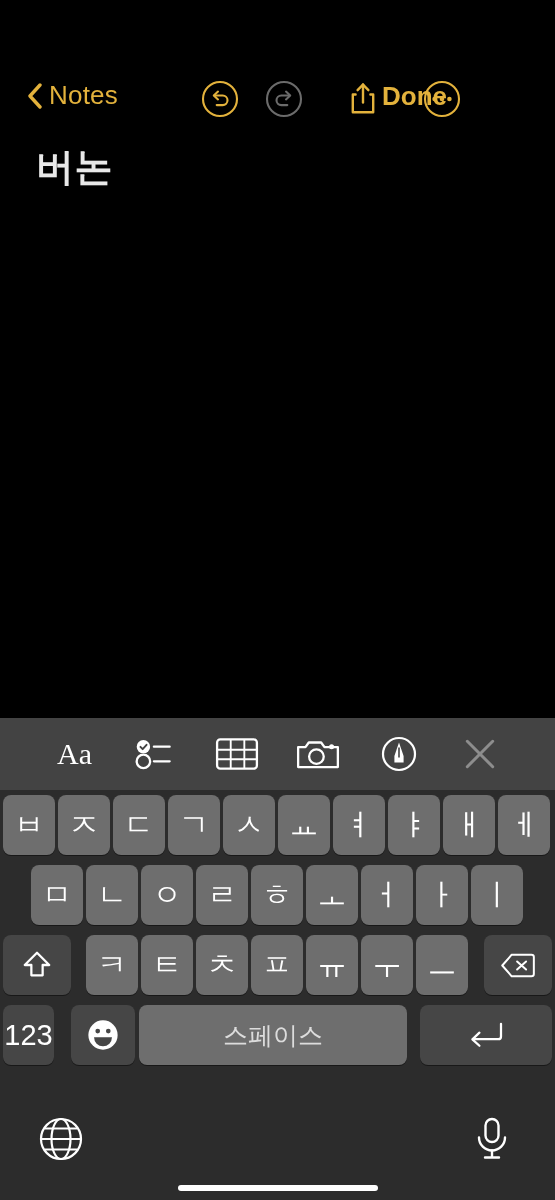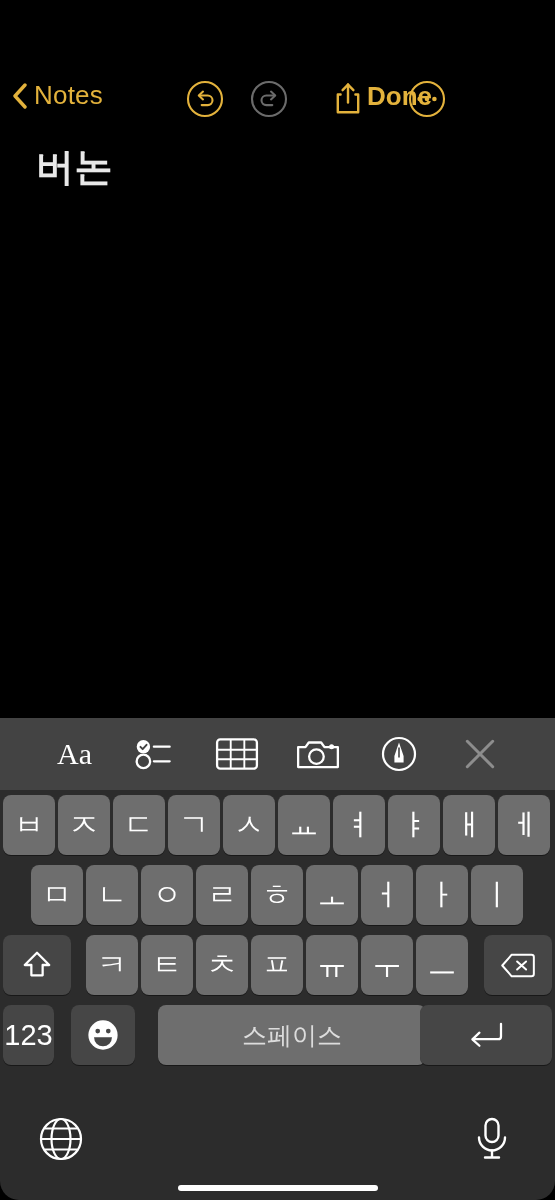--- a/index.html
+++ b/index.html
@@ -103,21 +103,21 @@
     top: 8px;
     width: 4px;
     height: 9px;
     background: #8a8a8a;
     border-radius: 0 2px 2px 0;
   }
 
   
   .navbar {
     position: absolute;
-    top: 72px; left: 0;
+    top: 72px; left: 15px;
     width: 448px;
     height: 55px;
   }
   .nav-back {
     position: absolute;
     left: 12px;
     top: 8px;
     display: flex;
     align-items: center;
     gap: 6px;
@@ -171,21 +171,20 @@
   }
 
   
   .keyboard {
     position: absolute;
     left: 0;
     top: 718px;
     width: 555px;
     height: 482px;
     background: #2c2c2c;
-    border-radius: 19px;
   }
   .kb-toolbar {
     position: absolute;
     left: 0; top: 0;
     width: 555px;
     height: 72px;
     background: #434343;
     display: flex;
     align-items: center;
     justify-content: space-around;
@@ -432,21 +431,21 @@
         <div class="key dark" style="left:71px;width:64px;">
           <span>
             <svg viewBox="0 0 36 36" width="34" height="34">
               <circle cx="18" cy="18" r="15.5" fill="#ffffff"></circle>
               <circle cx="12.4" cy="13.8" r="2.5" fill="#464646"></circle>
               <circle cx="23.6" cy="13.8" r="2.5" fill="#464646"></circle>
               <path d="M8.5 20.5h19a9.5 9.5 0 0 1-19 0z" fill="#464646"></path>
             </svg>
           </span>
         </div>
-        <div class="key space" style="left:158px;width:268px;">스페이스</div>
+        <div class="key space" style="left:139px;width:268px;">스페이스</div>
         <div class="key dark" style="left:420px;width:132px;">
           <span>
             <svg viewBox="0 0 40 32" width="38" height="30">
               <path d="M36 4v13.5a3 3 0 0 1-3 3H6" fill="none" stroke="#ffffff" stroke-width="2.4" stroke-linecap="round" stroke-linejoin="round"></path>
               <path d="M13 13.5L5.5 20.6 13 27.5" fill="none" stroke="#ffffff" stroke-width="2.4" stroke-linecap="round" stroke-linejoin="round"></path>
             </svg>
           </span>
         </div>
       </div>
     </div>

